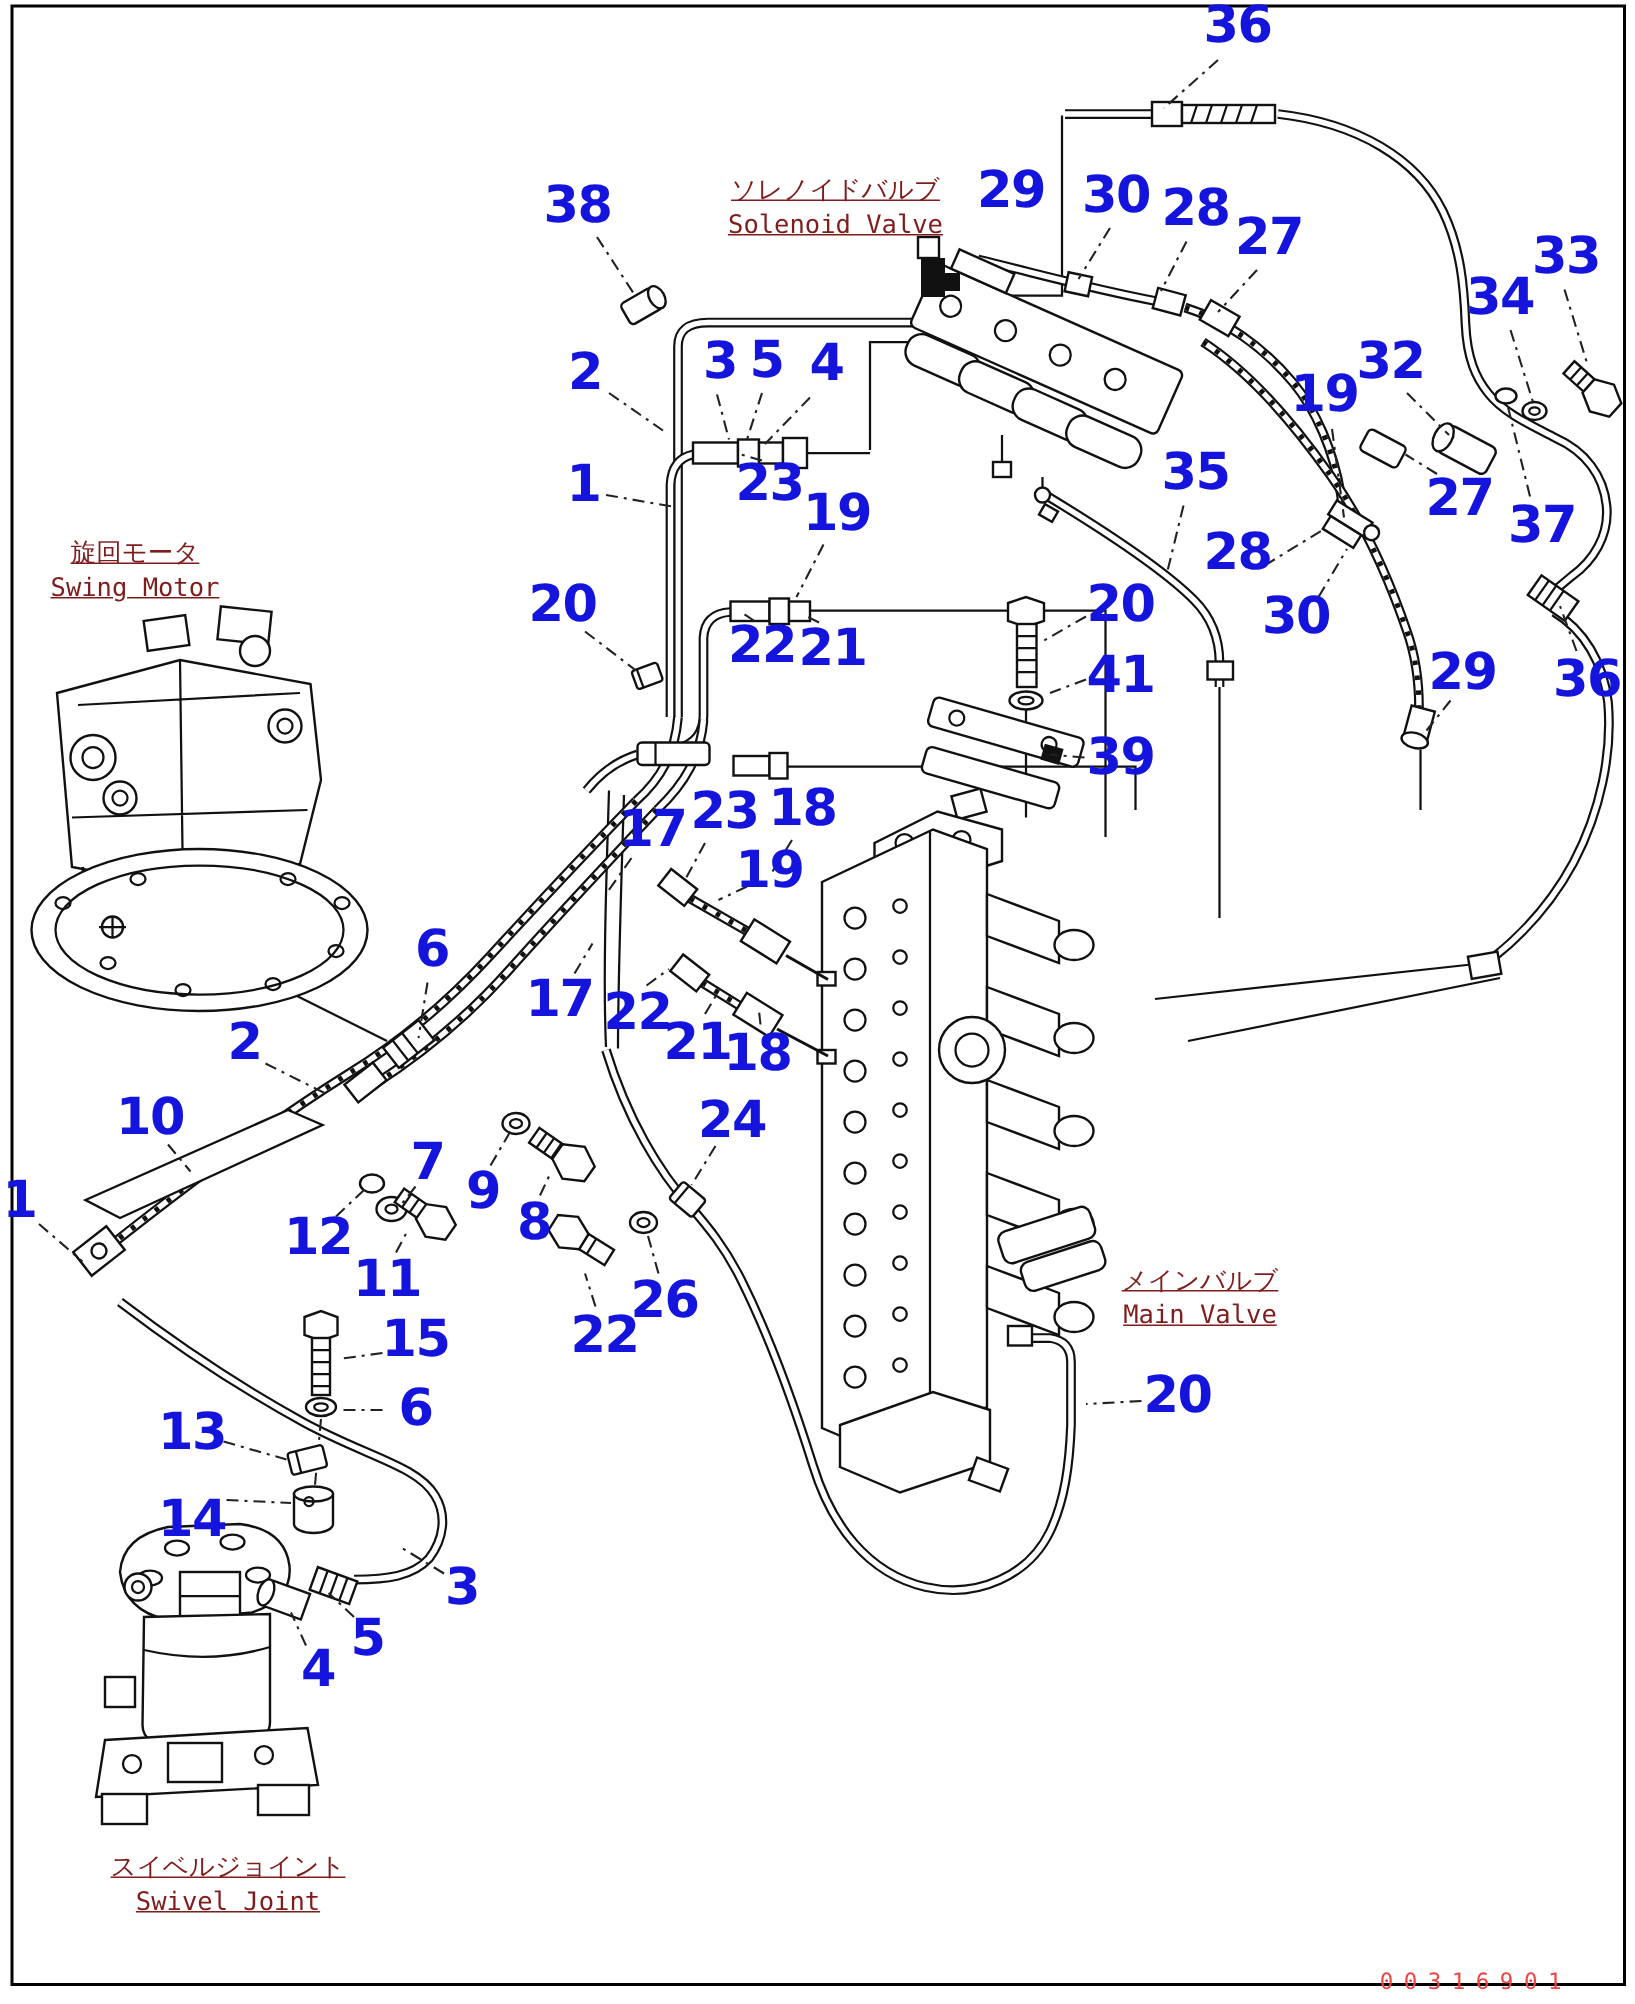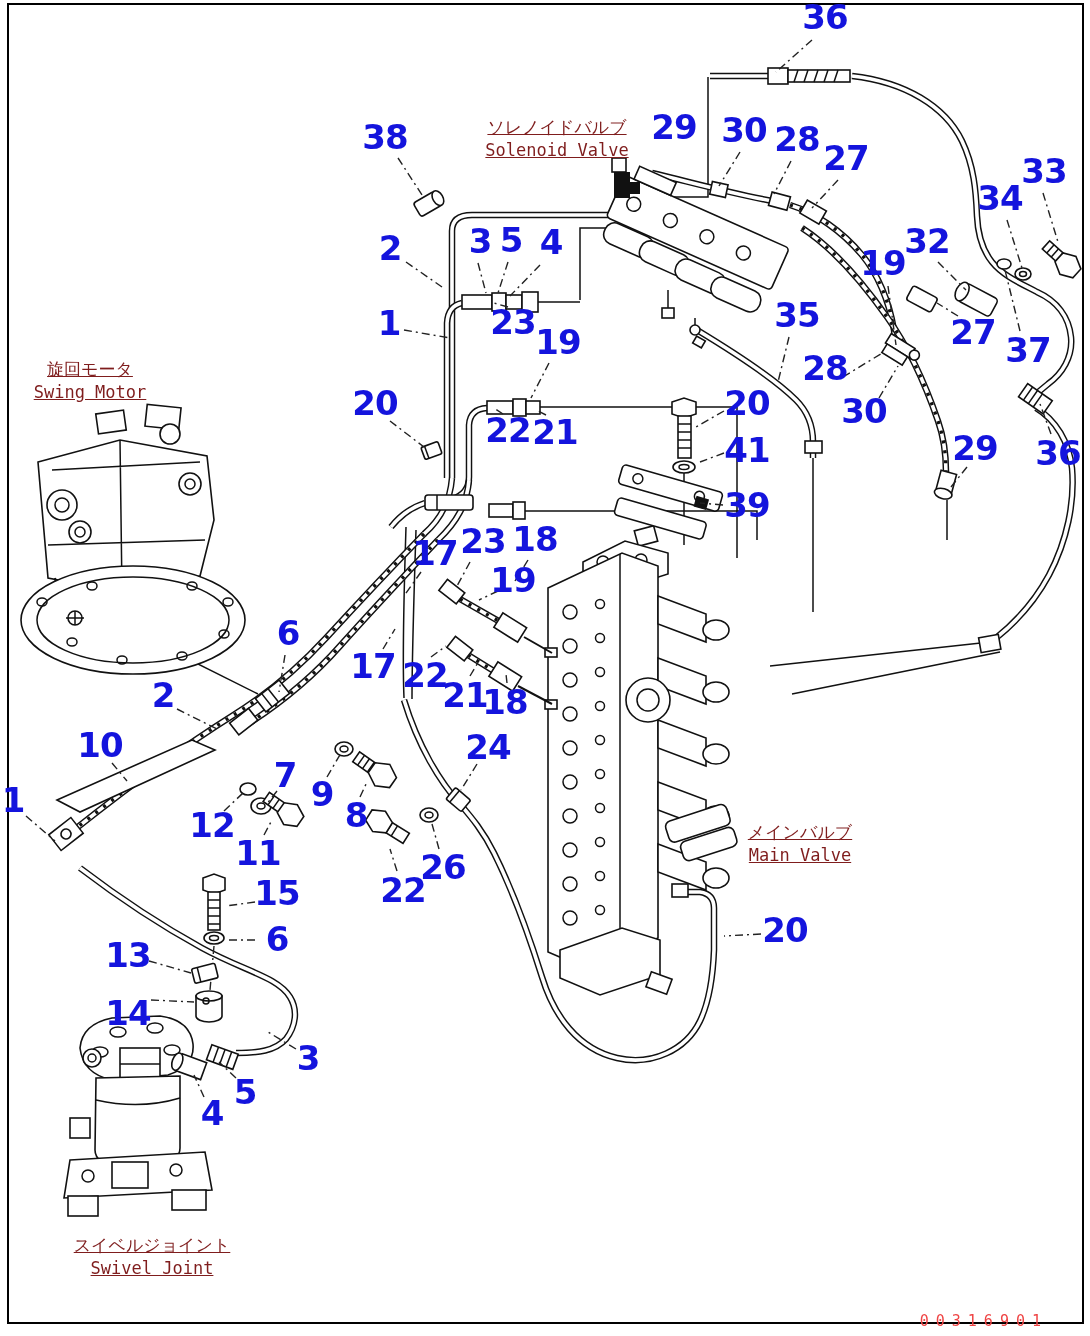--- a/index.html
+++ b/index.html
@@ -471,21 +471,21 @@
 
 <div id="labels-layer">
       <div class="comp-label" style="left: 557px; top: 116px;">
         <div>ソレノイドバルブ</div>
         <div>Solenoid Valve</div>
       </div>
       <div class="comp-label" style="left: 90px; top: 358px;">
         <div>旋回モータ</div>
         <div>Swing Motor</div>
       </div>
-      <div class="comp-label" style="left: 800px; top: 821px;">
+      <div class="comp-label" style="left: 800px; top: 843px;">
         <div>メインバルブ</div>
         <div>Main Valve</div>
       </div>
       <div class="comp-label" style="left: 152px; top: 1234px;">
         <div>スイベルジョイント</div>
         <div>Swivel Joint</div>
       </div>
     </div>
 
 <div id="callouts-layer">

